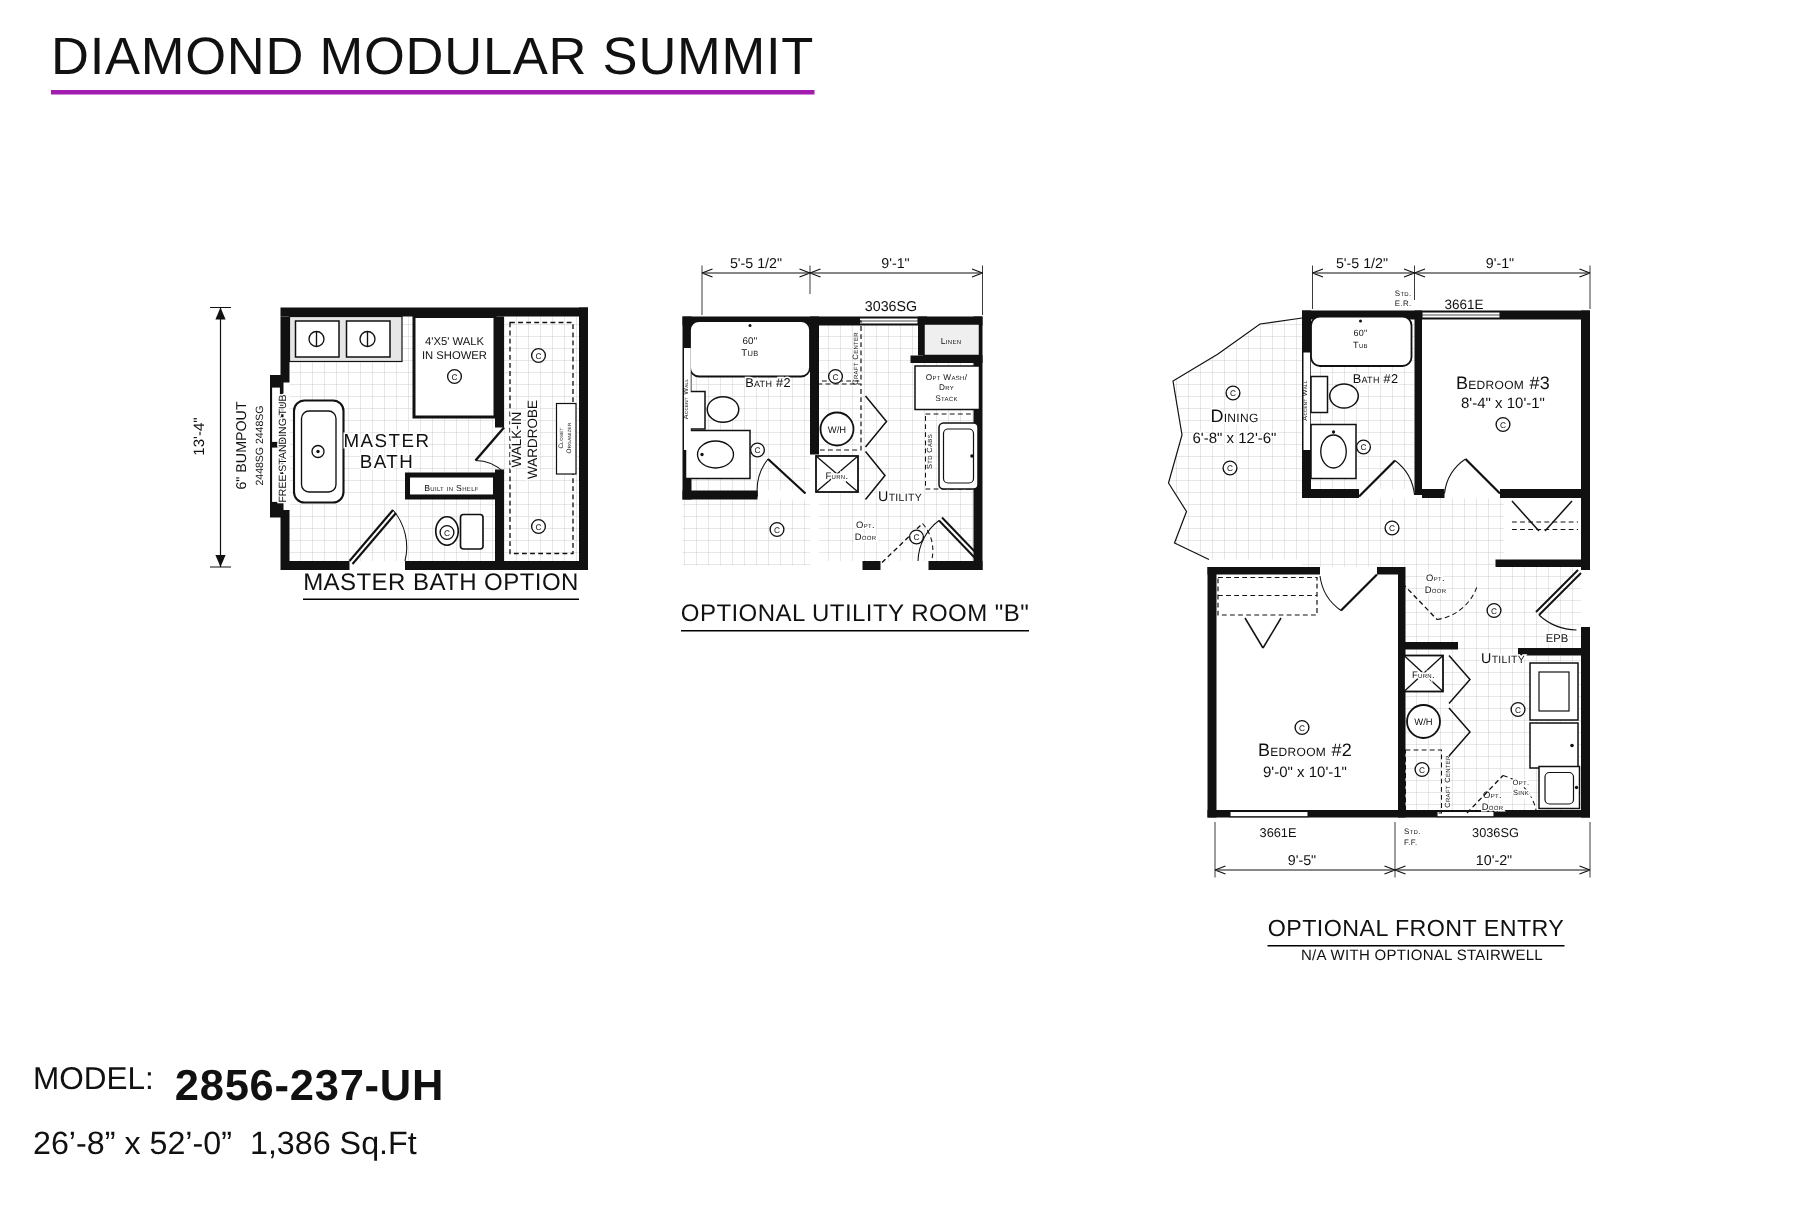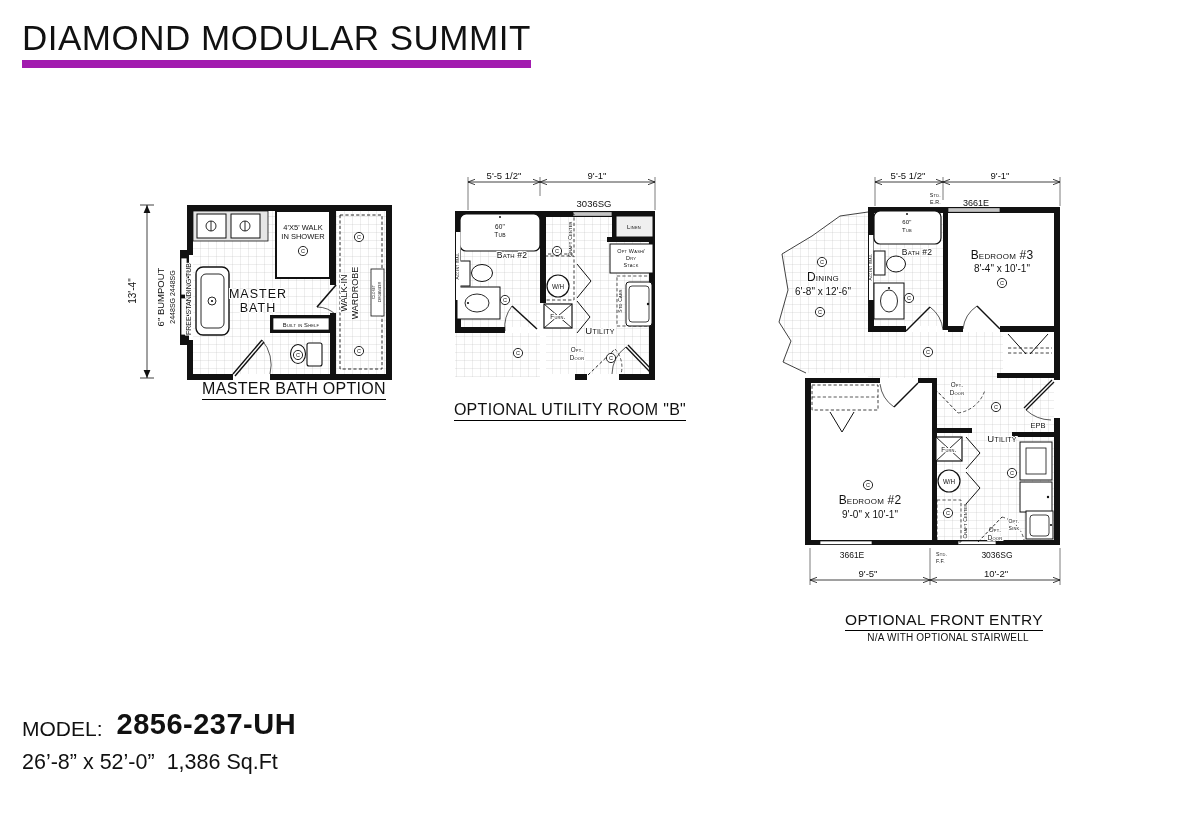--- a/index.html
+++ b/index.html
@@ -2,37 +2,37 @@
 <html><head>
 <meta charset="utf-8">
 <style>
   * { margin:0; padding:0; box-sizing:border-box; }
   html,body { width:1200px; height:818px; background:#fff; overflow:hidden;
               font-family:"Liberation Sans", sans-serif; color:#111; }
   .abs { position:absolute; }
   #page { position:relative; width:1200px; height:818px; background:#fff; }
 
   #title { left:22px; top:18px; font-size:35px; letter-spacing:.5px; }
-  #title span { display:inline-block; border-bottom:8px solid #a21caf; padding-bottom:2px; }
+  #title span { display:inline-block; border-bottom:3px solid #a21caf; padding-bottom:2px;margin-left:12px; }
 
   .caption { text-align:center; font-size:16px; letter-spacing:.3px; }
   .caption span { display:inline-block; border-bottom:1.5px solid #000; padding-bottom:1px; }
   .subcaption { text-align:center; font-size:10px; letter-spacing:.2px; }
 
   svg text { font-family:"Liberation Sans", sans-serif; fill:#111; }
   .sc { font-variant: small-caps; letter-spacing:.2px; }
   .halo { paint-order: stroke; stroke:#fff; stroke-width:2px; }
   .w { fill:#111; }
   .ln { stroke:#111; fill:none; }
   .thin { stroke-width:.7; }
   .dash { stroke-dasharray:3.2,2.2; }
   .fx { fill:#fff; stroke:#111; }
 
   #model-block { left:22px; top:708px; }
-  #model-line1 { display:flex; align-items:flex-end; gap:14px; }
+  #model-line1 { display:flex; align-items:flex-start; gap:14px; }
   #model-label { font-size:21px; }
   #model-number { font-size:29px; font-weight:bold; letter-spacing:.5px; }
   #model-line2 { margin-top:9px; font-size:21.5px; display:flex; gap:12px; }
   #model-line3 { margin-top:11px; font-size:21.5px; }
 </style>
 </head>
 <body>
 
 <div id="page">
 

